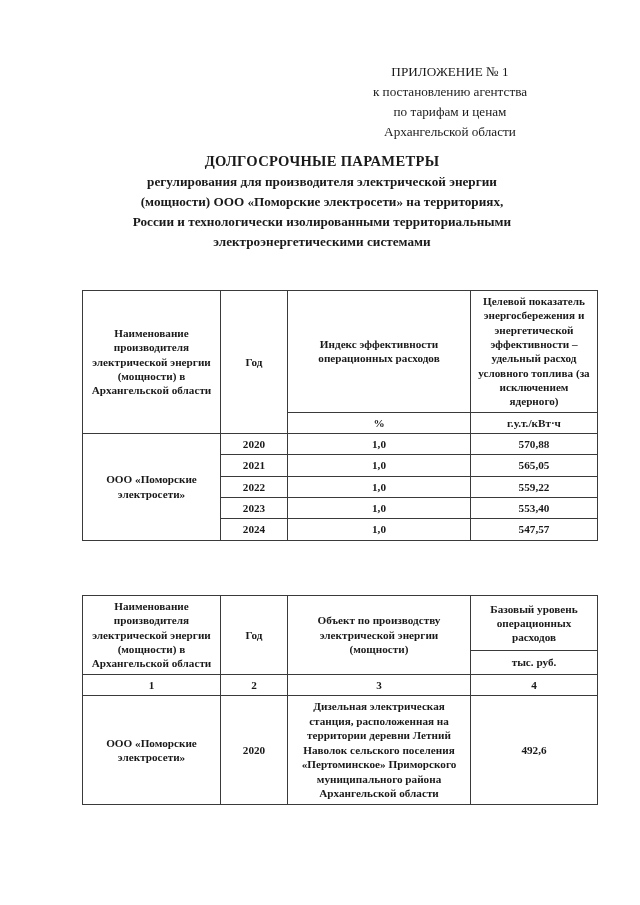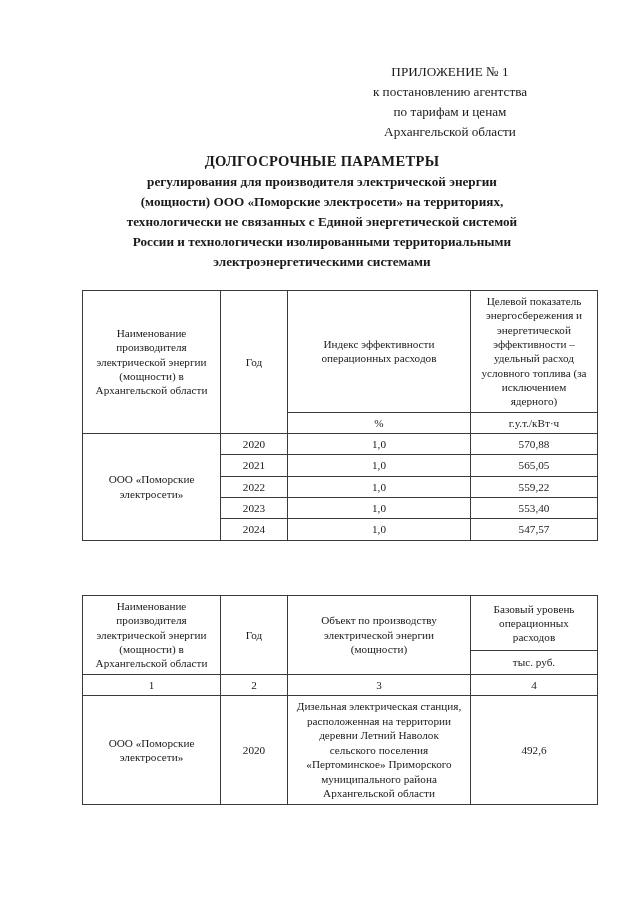--- a/index.html
+++ b/index.html
@@ -57,20 +57,21 @@
     border-collapse: collapse;
     table-layout: fixed;
     font-size: 11.2px;
     line-height: 1.28;
   }
   table.doc-table td {
     border: 1px solid #3a3a3a;
     text-align: center;
     vertical-align: middle;
     padding: 3px 7px;
+    font-weight: bold;
   }
   #table-longterm {
     top: 290px;
     left: 82px;
     width: 515px;
   }
   #table-base {
     top: 595px;
     left: 82px;
     width: 515px;
@@ -99,21 +100,20 @@
     <div class="line">ПРИЛОЖЕНИЕ № 1</div>
     <div class="line">к постановлению агентства</div>
     <div class="line">по тарифам и ценам</div>
     <div class="line">Архангельской области</div>
   </div>
 
   <div class="doc-title">
     <div class="main">ДОЛГОСРОЧНЫЕ ПАРАМЕТРЫ</div>
     <div class="sub">регулирования для производителя электрической энергии</div>
     <div class="sub">(мощности) ООО «Поморские электросети» на территориях,</div>
-    <div class="sub">технологически не связанных с Единой энергетической системой</div>
     <div class="sub">России и технологически изолированными территориальными</div>
     <div class="sub">электроэнергетическими системами</div>
   </div>
 
   <table class="doc-table" id="table-longterm">
     <colgroup>
       <col class="c-name">
         <col class="c-year">
         <col class="c-mid">
         <col class="c-last">

